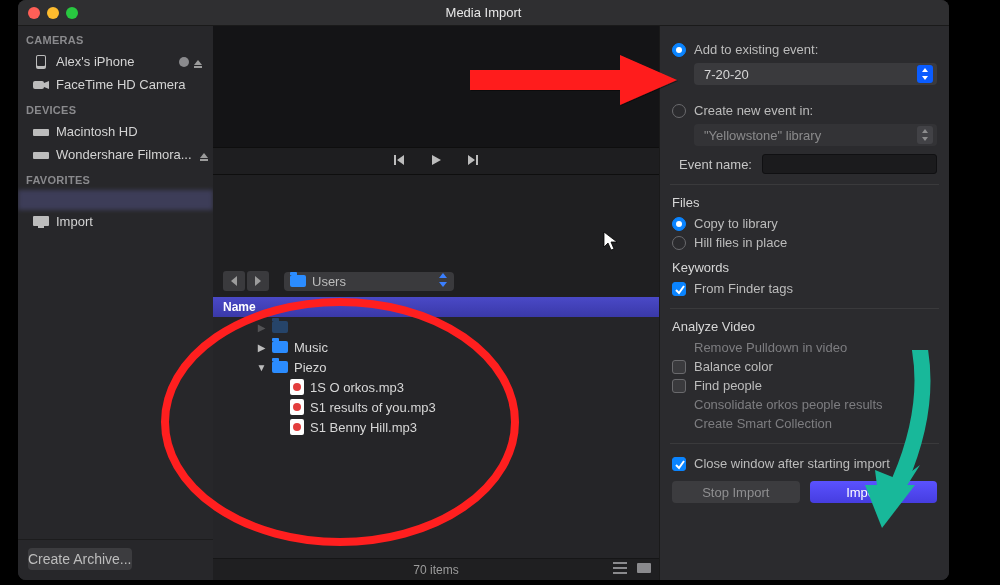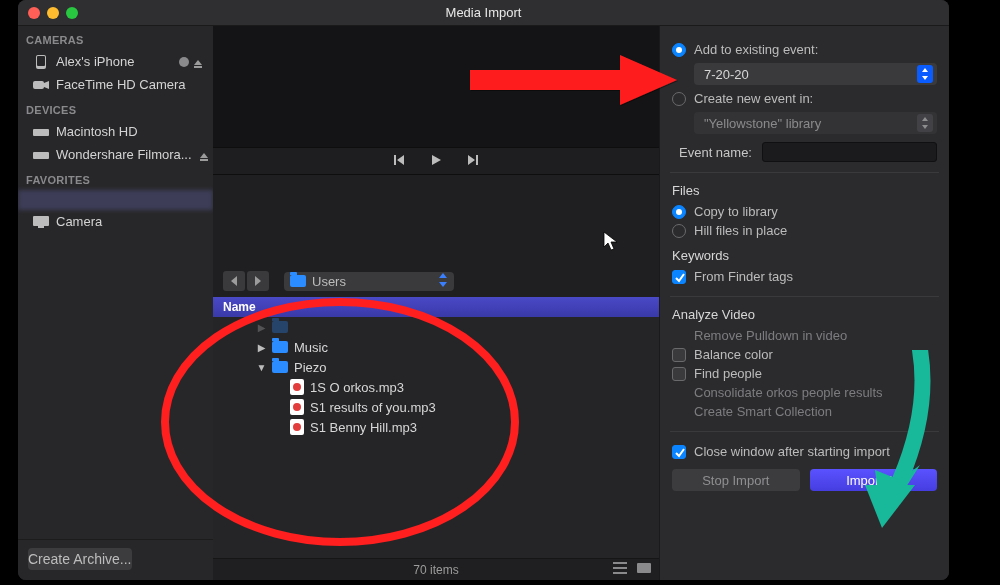--- a/index.html
+++ b/index.html
@@ -143,21 +143,21 @@
 
       <div class="sb-section">FAVORITES</div>
       <div class="sb-item blur selected">&nbsp;</div>
       <div class="sb-item">
         <span class="ico">
             <svg width="16" height="12" viewBox="0 0 16 12" fill="#bcbcbc">
               <rect x="0" y="0" width="16" height="10" rx="1"></rect>
               <rect x="5" y="10" width="6" height="2"></rect>
             </svg>
           </span>
-        <span>Camera</span>
+        <span>Import</span>
       </div>
 
       <div class="sb-footer">
         <button class="btn-soft">Create Archive...</button>
       </div>
     </div>
 
     <div class="center">
       <div class="preview">
         <svg class="cursor" width="16" height="20" viewBox="0 0 16 20">
@@ -260,21 +260,21 @@
         </div>
         <div class="select-pill">
           <span>7-20-20</span>
           <span class="s-arrows">
               <svg width="10" height="12" viewBox="0 0 10 12" fill="#fff">
                 <path d="M5 0 L8 4 H2 Z"></path>
                 <path d="M5 12 L2 8 H8 Z"></path>
               </svg>
             </span>
         </div>
-        <div class="radio-row" style="margin-top:4px;">
+        <div class="radio-row" style="margin-top:16px;">
           <span class="radio"></span>
           <span>Create new event in:</span>
         </div>
         <div class="select-pill disabled">
           <span>"Yellowstone" library</span>
           <span class="s-arrows">
               <svg width="10" height="12" viewBox="0 0 10 12" fill="#ddd">
                 <path d="M5 0 L8 4 H2 Z"></path>
                 <path d="M5 12 L2 8 H8 Z"></path>
               </svg>

